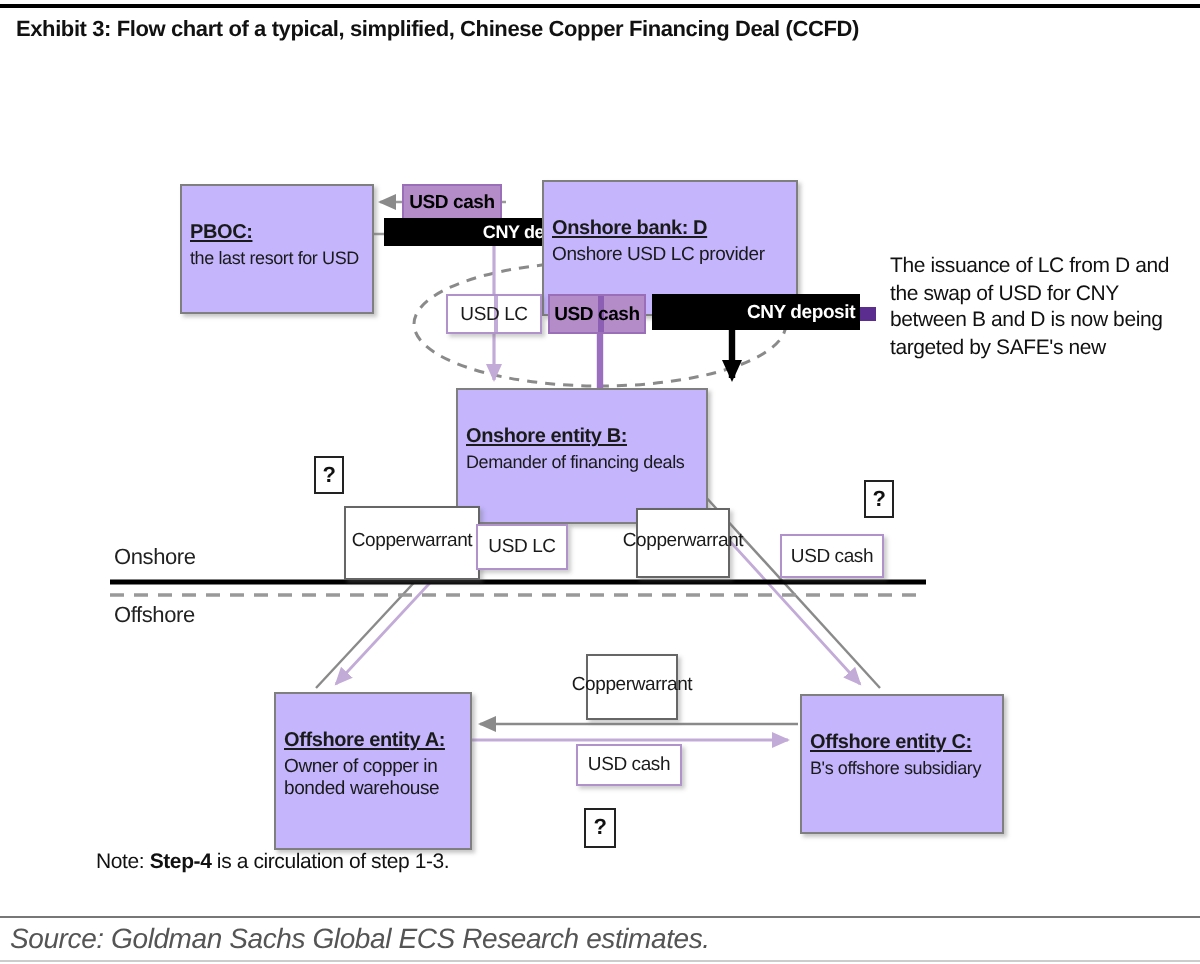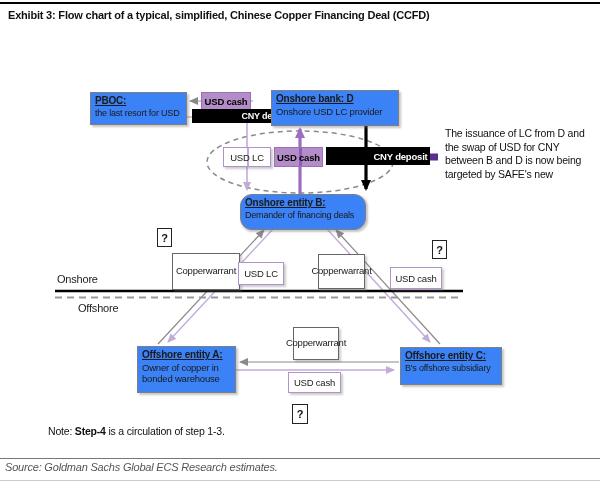--- a/index.html
+++ b/index.html
@@ -5,44 +5,44 @@
   html,body{margin:0;padding:0;}
   .page{
     position:relative; width:600px; height:482px; background:#ffffff;
     font-family:"Liberation Sans", sans-serif; color:#1a1a1a; overflow:hidden;
     letter-spacing:-0.2px;
   }
   .rule{position:absolute; left:0; width:600px; background:#000;}
   .title{position:absolute; left:8px; top:9px; font-size:11px; font-weight:bold; color:#111; white-space:nowrap;}
   svg.layer{position:absolute; left:0; top:0; z-index:1; pointer-events:none;}
   .node{
-    position:absolute; z-index:2; background:#3b82f6; border:1px solid #7f7f7f;
+    position:absolute; z-index:2; background:#c4b5fd; border:1px solid #7f7f7f;
     box-shadow:1.5px 1.5px 2px rgba(110,110,110,.4);
-    padding:2px 4px; font-size:9.5px; line-height:1.25; white-space:nowrap;
+    padding:18px 4px; font-size:9.5px; line-height:1.25; white-space:nowrap;
   }
   .node .hd{font-weight:bold; text-decoration:underline; font-size:10px; display:block;}
   .node .ds{display:block; font-size:9px;}
   .tag{
     position:absolute; z-index:2; display:flex; align-items:center; justify-content:center;
     font-size:9.5px; white-space:nowrap; text-align:center;
   }
   .tag-purple{background:#b48cc8; border:1px solid #9a6fb8; color:#000; font-weight:600;}
   .tag-black{background:#000; color:#fff; font-weight:bold;padding-left:45px;}
   .tag-outline-purple{background:#fff; border:1px solid #b193cc; box-shadow:1.5px 1.5px 2px rgba(110,110,110,.35);}
   .tag-outline-gray{background:#fff; border:1px solid #666; box-shadow:1.5px 1.5px 2px rgba(110,110,110,.35); line-height:1.3; flex-direction:row;}
   .qbox{
     position:absolute; z-index:2; border:1.5px solid #222; background:#fff;
     display:flex; align-items:center; justify-content:center;
     font-size:11px; font-weight:bold; color:#111;
   }
   .region-label{position:absolute; z-index:2; font-size:11px; color:#222;}
   .annotation{position:absolute; z-index:2; left:445px; top:127px; width:152px; font-size:10.5px; line-height:13.5px; color:#111;}
   .note{position:absolute; z-index:2; left:48px; top:425px; font-size:10.5px; color:#111; white-space:nowrap;}
   .note b{}
-  .source{position:absolute; left:5px; top:461px; font-size:11px; font-style:italic; color:#555; white-space:nowrap;}
+  .source{position:absolute; left:5px; top:461px; font-size:14px; font-style:italic; color:#555; white-space:nowrap;}
   
   .stripe-lc{background-image:linear-gradient(90deg, transparent 23px, #c3abd8 23px, #c3abd8 25px, transparent 25px);}
   .stripe-cash{background-image:linear-gradient(90deg, transparent 24px, #8d5fb4 24px, #8d5fb4 27px, transparent 27px);}
 </style>
 </head>
 <body>
 
 <div class="page">
 
   <div class="rule" style="top:2px;height:2px;"></div>
@@ -105,40 +105,40 @@
   <div class="tag tag-purple stripe-cash" style="left:274px;top:147px;width:47px;height:18px;">USD cash</div>
   <div class="tag tag-black" style="left:326px;top:147px;width:59px;height:18px;">CNY deposit</div>
 
   <div class="annotation">
     <div>The issuance of LC from D and</div>
     <div>the swap of USD for CNY</div>
     <div>between B and D is now being</div>
     <div>targeted by SAFE's new</div>
   </div>
 
-  <div class="node" style="left:240px;top:194px;width:116px;height:30px;border-radius:12px;">
+  <div class="node" style="left:228px;top:194px;width:116px;height:30px;">
     <span class="hd">Onshore entity B:</span>
     <span class="ds">Demander of financing deals</span>
   </div>
 
   <div class="qbox" style="left:157px;top:228px;width:13px;height:17px;">?</div>
   <div class="tag tag-outline-gray" style="left:172px;top:253px;width:66px;height:35px;">
     <span>Copper</span>
     <span>warrant</span>
   </div>
   <div class="tag tag-outline-purple" style="left:238px;top:262px;width:44px;height:21px;">USD LC</div>
   <div class="tag tag-outline-gray" style="left:318px;top:254px;width:45px;height:33px;">
     <span>Copper</span>
     <span>warrant</span>
   </div>
   <div class="tag tag-outline-purple" style="left:390px;top:267px;width:50px;height:20px;">USD cash</div>
   <div class="qbox" style="left:432px;top:240px;width:13px;height:17px;">?</div>
 
   <div class="region-label" style="left:57px;top:273px;">Onshore</div>
-  <div class="region-label" style="left:57px;top:302px;margin-left:21px;">Offshore</div>
+  <div class="region-label" style="left:57px;top:302px;">Offshore</div>
 
   <div class="node" style="left:137px;top:346px;width:89px;height:41px;">
     <span class="hd">Offshore entity A:</span>
     <span class="ds" style="font-size:9.5px;">Owner of copper in</span>
     <span class="ds" style="font-size:9.5px;">bonded warehouse</span>
   </div>
 
   <div class="tag tag-outline-gray" style="left:293px;top:327px;width:44px;height:31px;">
     <span>Copper</span>
     <span>warrant</span>

